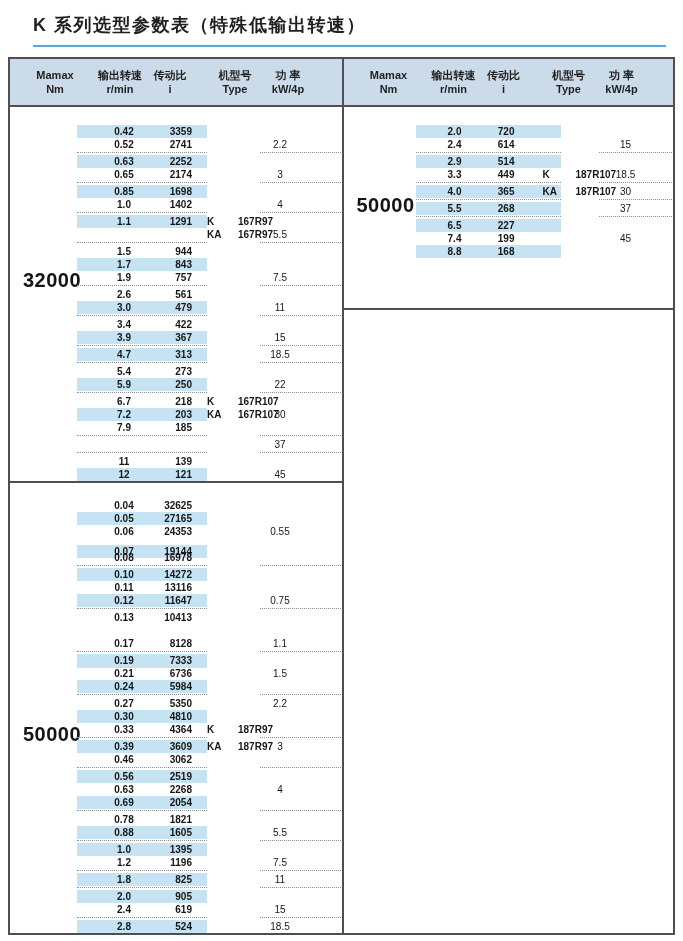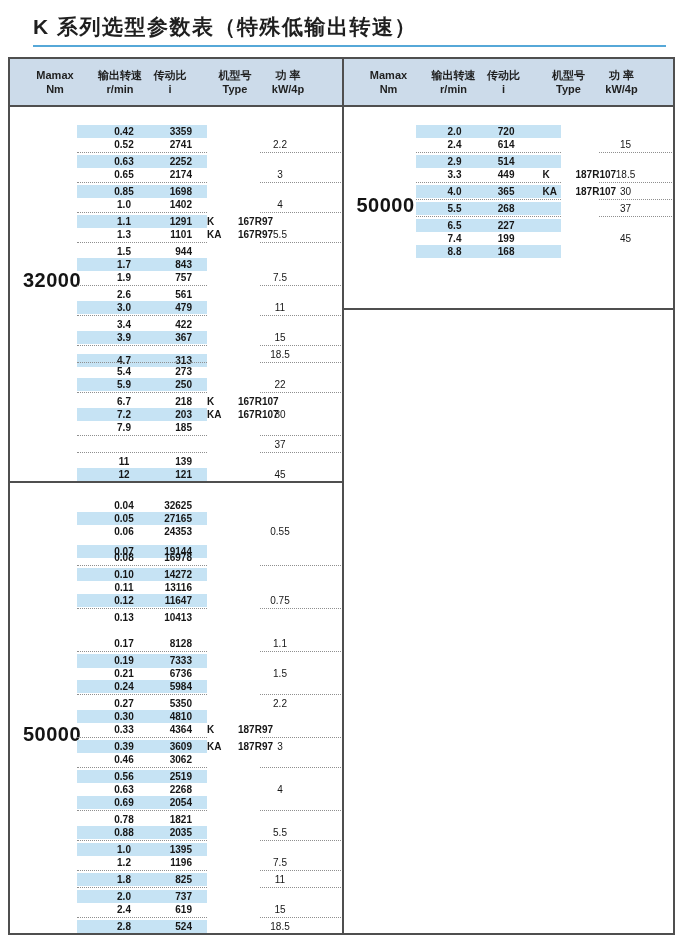--- a/index.html
+++ b/index.html
@@ -1,19 +1,19 @@
 <!DOCTYPE html>
 <html style="--headbg: #ccdbea; --hl: #c6e3f4; --accent: #56a8d8; --border: #4f4f4f;"><head>
 <meta charset="utf-8">
 <style>
 *{box-sizing:border-box;margin:0;padding:0}
 html,body{background:#ffffff}
 body{font-family:"Liberation Sans","DejaVu Sans",sans-serif;color:#1a1a1a}
 .page{position:relative;width:683px;height:941px;background:#fff;overflow:hidden}
-.title{position:absolute;left:33px;top:13px;font-size:21px;font-weight:bold;color:#1f1f1f;letter-spacing:1.5px;white-space:nowrap}
+.title{position:absolute;left:33px;top:13px;font-size:18px;font-weight:bold;color:#1f1f1f;letter-spacing:1.5px;white-space:nowrap}
 .rule{position:absolute;left:33px;top:45px;width:633px;height:2px;background:var(--accent,#56a8d8)}
 .table{position:absolute;left:8px;top:57px;width:667px;height:878px;border:2px solid var(--border,#4f4f4f);display:flex;overflow:hidden;background:#fff}
 .half{position:relative;width:50%;height:100%}
 .half.right-half{border-left:2px solid var(--border,#4f4f4f)}
 .thead{position:relative;height:48px;background:var(--headbg,#ccdbea);border-bottom:2px solid var(--border,#4f4f4f)}
 .hcell{position:absolute;top:0;height:100%;display:flex;flex-direction:column;justify-content:center;align-items:center;gap:3px;font-weight:bold;font-size:11px;line-height:11px;color:#1f1f1f;white-space:nowrap}
 .hc1{left:10px;width:70px}.hc2{left:78px;width:64px}.hc3{left:137px;width:46px}.hc4{left:190px;width:70px}.hc5{left:245px;width:66px}
 .section{position:relative;width:100%;background:#fff}
 .sec-border{border-bottom:2px solid var(--border,#4f4f4f)}
 .mamax{position:absolute;left:6px;width:72px;text-align:center;font-size:20px;font-weight:bold;letter-spacing:0.5px;color:#141414}
@@ -124,25 +124,20 @@
             <div class="power-cell" style="top: 91px;">4</div>
             <div class="sep" style="top: 104px;">
               <span class="sep-band"></span>
               <span class="sep-power"></span>
             </div>
             <div class="row" style="top: 108px;">
               <div class="band hl"></div>
               <div class="cell speed">1.1</div>
               <div class="cell ratio">1291</div>
             </div>
-            <div class="row" style="top: 121px;">
-              <div class="band"></div>
-              <div class="cell speed">1.3</div>
-              <div class="cell ratio">1101</div>
-            </div>
             <div class="power-cell" style="top: 121px;">5.5</div>
             <div class="sep" style="top: 134px;">
               <span class="sep-band"></span>
               <span class="sep-power"></span>
             </div>
             <div class="row" style="top: 138px;">
               <div class="band"></div>
               <div class="cell speed">1.5</div>
               <div class="cell ratio">944</div>
             </div>
@@ -184,21 +179,21 @@
             <div class="row" style="top: 224px;">
               <div class="band hl"></div>
               <div class="cell speed">3.9</div>
               <div class="cell ratio">367</div>
             </div>
             <div class="power-cell" style="top: 224px;">15</div>
             <div class="sep" style="top: 237px;">
               <span class="sep-band"></span>
               <span class="sep-power"></span>
             </div>
-            <div class="row" style="top: 247px;">
+            <div class="row" style="top: 241px;">
               <div class="band hl"></div>
               <div class="cell speed">4.7</div>
               <div class="cell ratio">313</div>
             </div>
             <div class="power-cell" style="top: 241px;">18.5</div>
             <div class="sep" style="top: 254px;">
               <span class="sep-band"></span>
               <span class="sep-power"></span>
             </div>
             <div class="row" style="top: 258px;">
@@ -405,21 +400,21 @@
               <span class="sep-power"></span>
             </div>
             <div class="row" style="top: 330px;">
               <div class="band"></div>
               <div class="cell speed">0.78</div>
               <div class="cell ratio">1821</div>
             </div>
             <div class="row" style="top: 343px;">
               <div class="band hl"></div>
               <div class="cell speed">0.88</div>
-              <div class="cell ratio">2035</div>
+              <div class="cell ratio">1605</div>
             </div>
             <div class="power-cell" style="top: 343px;">5.5</div>
             <div class="sep" style="top: 356px;">
               <span class="sep-band"></span>
               <span class="sep-power"></span>
             </div>
             <div class="row" style="top: 360px;">
               <div class="band hl"></div>
               <div class="cell speed">1.0</div>
               <div class="cell ratio">1395</div>
@@ -440,21 +435,21 @@
               <div class="cell ratio">825</div>
             </div>
             <div class="power-cell" style="top: 390px;">11</div>
             <div class="sep" style="top: 403px;">
               <span class="sep-band"></span>
               <span class="sep-power"></span>
             </div>
             <div class="row" style="top: 407px;">
               <div class="band hl"></div>
               <div class="cell speed">2.0</div>
-              <div class="cell ratio">737</div>
+              <div class="cell ratio">905</div>
             </div>
             <div class="row" style="top: 420px;">
               <div class="band"></div>
               <div class="cell speed">2.4</div>
               <div class="cell ratio">619</div>
             </div>
             <div class="power-cell" style="top: 420px;">15</div>
             <div class="sep" style="top: 433px;">
               <span class="sep-band"></span>
               <span class="sep-power"></span>

